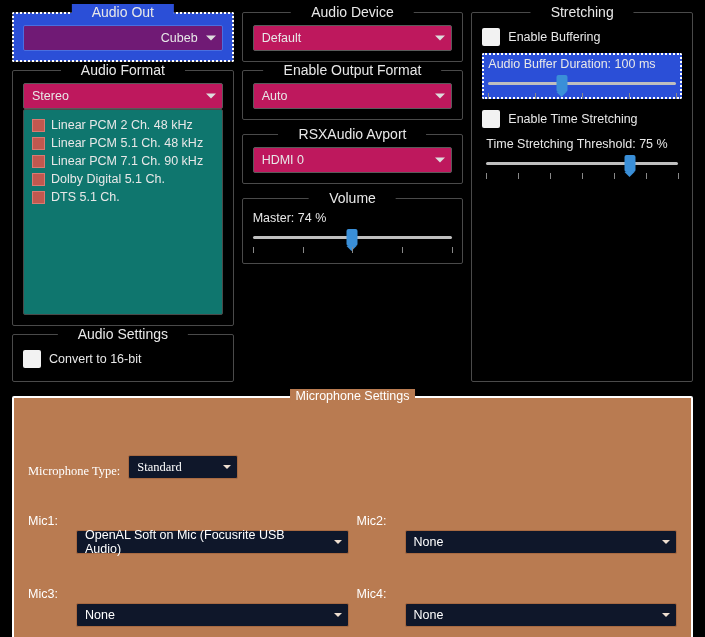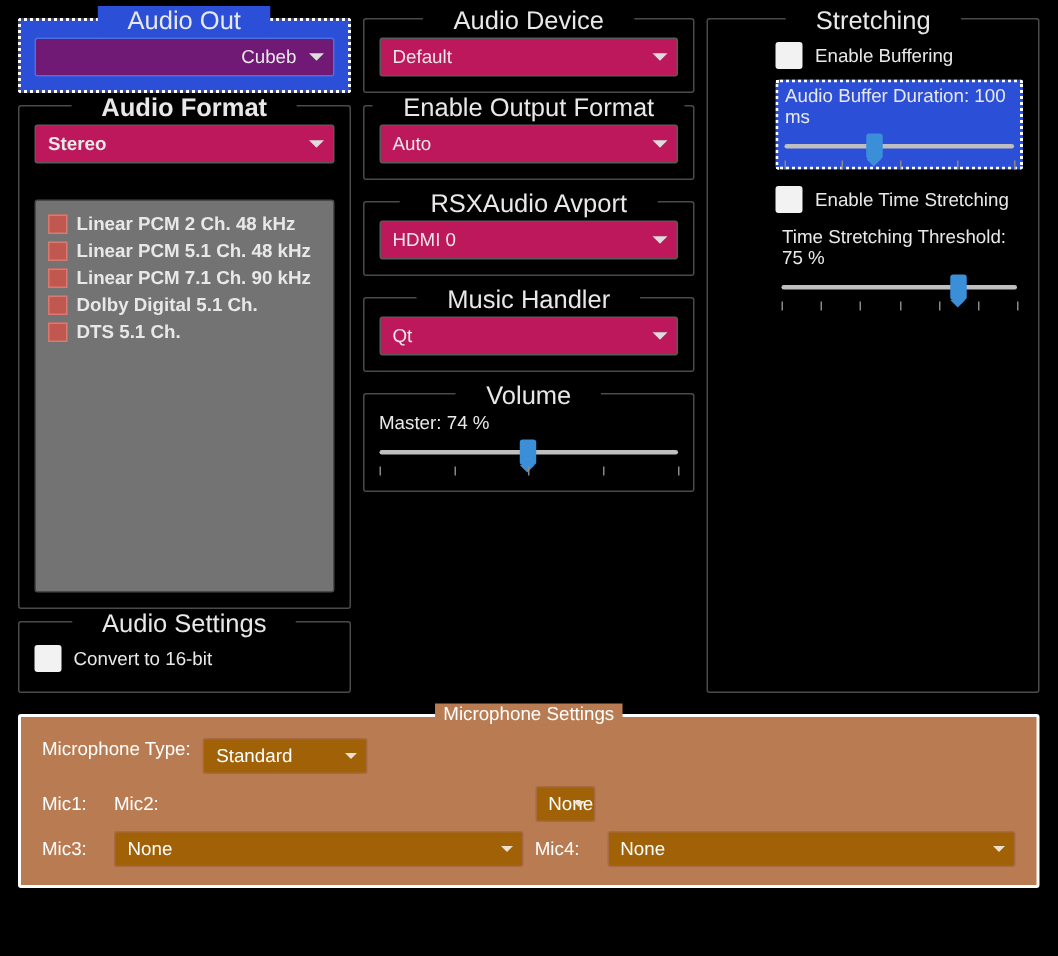--- a/index.html
+++ b/index.html
@@ -25,21 +25,21 @@
     padding: 12px 10px 10px 10px;
     background: #000;
   }
   .group > .legend {
     position: absolute;
     top: -9px;
     left: 50%;
     transform: translateX(-50%);
     background: #000;
     padding: 0 20px;
-    font-size: 17px;
+    font-size: 14px;
     white-space: nowrap;
     color: #e8e8e8;
   }
   
   .focused {
     outline: 2px dotted #fff;
     outline-offset: -2px;
     background: #2b4fd7 !important;
   }
   .group.focused > .legend {
@@ -67,26 +67,26 @@
     position: absolute;
     right: 6px;
     top: 50%;
     transform: translateY(-50%);
     width: 0; height: 0;
     border-left: 5px solid transparent;
     border-right: 5px solid transparent;
     border-top: 5px solid #ddd;
   }
   .listbox {
-    margin-top: 24px;
+    margin-top: 0;
     border: 1px solid #4a4a4a;
     border-radius: 2px;
-    background: #737373;
+    background: #0f766e;
     padding: 6px 8px;
-    height: 262px;
+    height: 206px;
     overflow: hidden;
   }
   .listbox .item {
     display: flex;
     align-items: center;
     gap: 6px;
     padding: 2px 0;
     font-size: 12.5px;
   }
   .swatch {
@@ -155,27 +155,26 @@
     background: #888;
   }
   .col-mid {
     display: flex;
     flex-direction: column;
     gap: 14px;
   }
   .col-right-inner {
     display: flex;
     flex-direction: column;
-    margin-left: 35px;
   }
   
   .cell-audio-out { grid-column: 1; grid-row: 1; }
   .cell-audio-device { grid-column: 2; grid-row: 1; }
   .cell-buffering { grid-column: 3; grid-row: 1 / span 3; }
-  .cell-audio-format { grid-column: 1; grid-row: 2; font-weight: bold; }
+  .cell-audio-format { grid-column: 1; grid-row: 2; }
   .cell-mid-stack { grid-column: 2; grid-row: 2; }
   .cell-audio-settings { grid-column: 1; grid-row: 3; }
   .cell-mic { grid-column: 1 / span 3; grid-row: 4; margin-top: 6px; border-radius: 24px; }
 
   
   .mic-group {
     border: 2px solid #fff;
     border-radius: 2px;
     position: relative;
     padding: 14px 14px 12px 14px;
@@ -185,37 +184,39 @@
     position: absolute;
     top: -9px;
     left: 50%;
     transform: translateX(-50%);
     background: #b97b51;
     padding: 0 6px;
     color: #fff;
   }
   .mic-row {
     display: flex;
-    align-items: flex-start;
+    align-items: flex-end;
     gap: 8px;
     margin-bottom: 8px;
+    font-family: Liberation Serif, serif;
   }
   .mic-label { color: #fff; white-space: nowrap; }
   .mic-select {
     position: relative;
     flex: 1;
     height: 24px;
-    background: #a16207;
+    background: #0f172a;
     border: 1px solid #a86a42;
     border-radius: 2px;
     display: flex;
     align-items: center;
     padding: 0 24px 0 8px;
     color: #fff;
     cursor: pointer;
+    margin-top: 43px;
   }
   .mic-select .chev {
     position: absolute;
     right: 6px;
     top: 50%;
     transform: translateY(-50%);
     width: 0; height: 0;
     border-left: 4px solid transparent;
     border-right: 4px solid transparent;
     border-top: 4px solid #eedfd0;
@@ -348,27 +349,20 @@
       </div>
     </div>
     <div class="group">
       <div class="legend">RSXAudio Avport</div>
       <div class="select">
         <span>HDMI 0</span>
         <span class="chev"></span>
       </div>
     </div>
     <div class="group">
-      <div class="legend">Music Handler</div>
-      <div class="select">
-        <span>Qt</span>
-        <span class="chev"></span>
-      </div>
-    </div>
-    <div class="group">
       <div class="legend">Volume</div>
       <div class="slider-label">Master: 74 %</div>
       <div class="slider">
         <div class="track"></div>
         <div class="thumb" style="left:50%"></div>
       </div>
       <div class="ticks">
         <span style="left:0%"></span>
           <span style="left:25%"></span>
           <span style="left:50%"></span>
@@ -395,20 +389,24 @@
       <div class="mic-row">
         <span class="mic-label">Microphone Type:</span>
         <div class="mic-select" style="flex:0 0 110px">
           <span>Standard</span>
           <span class="chev"></span>
         </div>
       </div>
 
       <div class="mic-pair-row">
         <span class="mic-label">Mic1:</span>
+        <div class="mic-select">
+          <span>OpenAL Soft on Mic (Focusrite USB Audio)</span>
+          <span class="chev"></span>
+        </div>
         <span class="mic-label">Mic2:</span>
         <div class="mic-select">
           <span>None</span>
           <span class="chev"></span>
         </div>
       </div>
 
       <div class="mic-pair-row">
         <span class="mic-label">Mic3:</span>
         <div class="mic-select">

